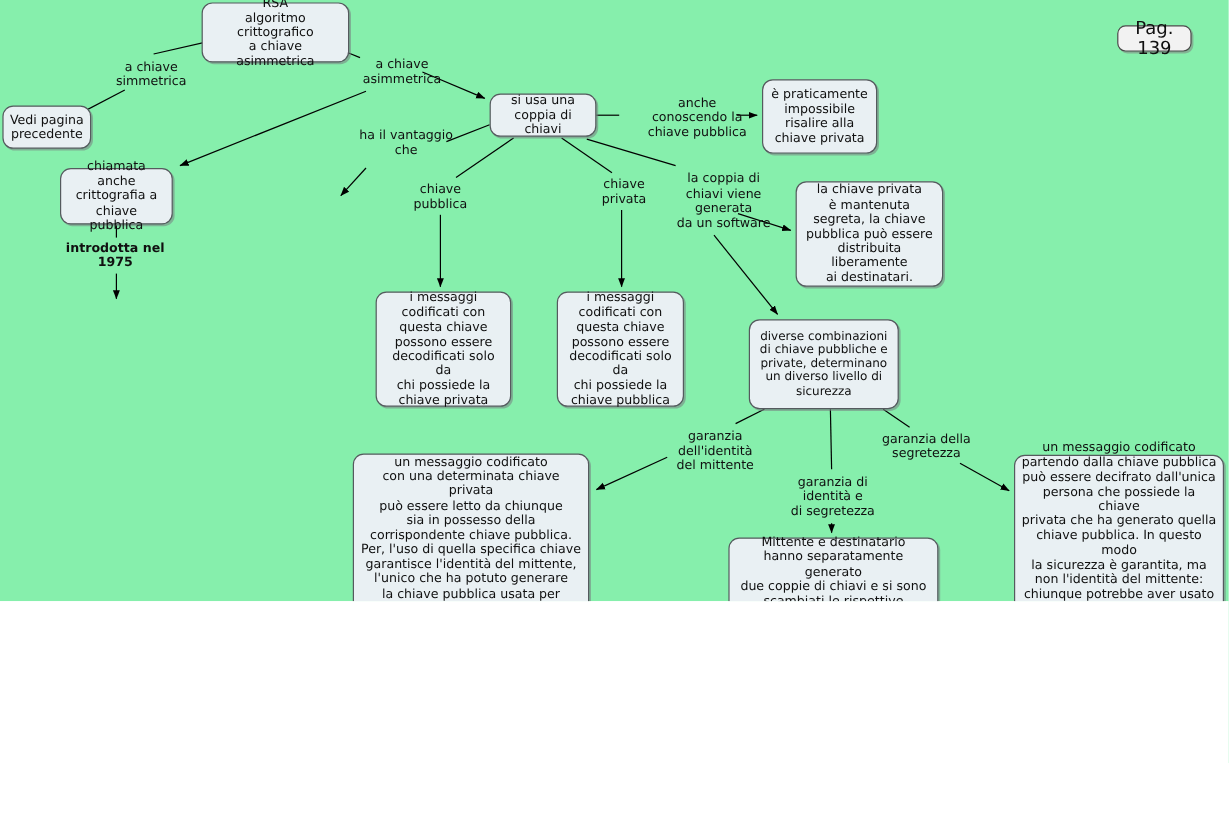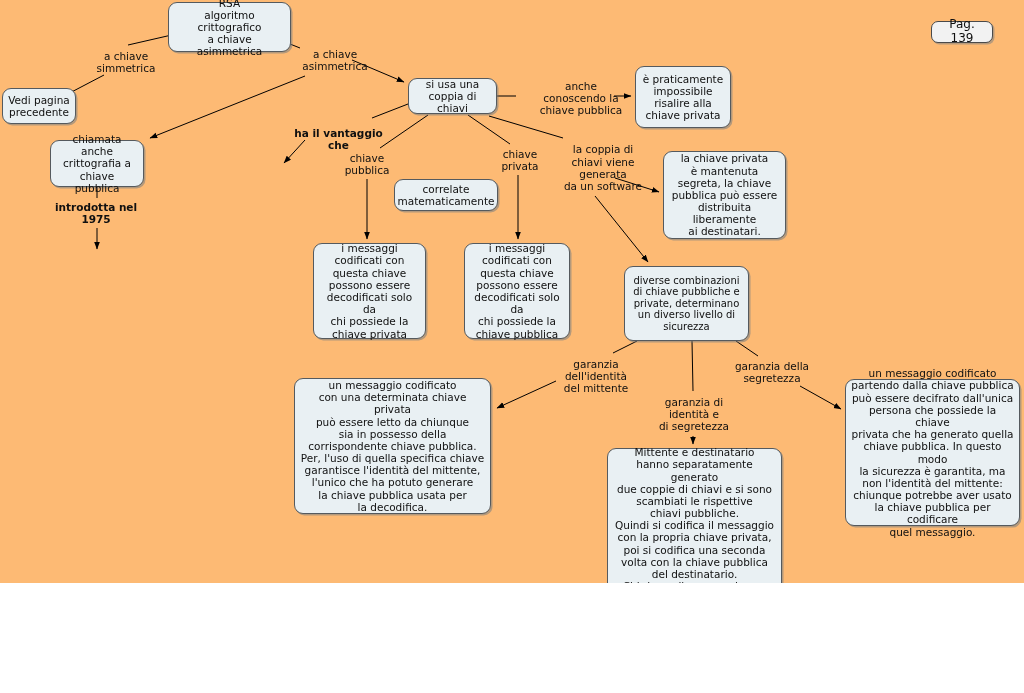--- a/index.html
+++ b/index.html
@@ -3,22 +3,22 @@
 <meta charset="utf-8">
 <style>
   html, body {
     margin: 0;
     padding: 0;
     background: #ffffff;
   }
   #canvas {
     position: relative;
     width: 1024px;
-    height: 583px;
-    background: #fdba74;
+    height: 501px;
+    background: #86efac;
     font-family: "DejaVu Sans", "Liberation Sans", sans-serif;
     overflow: hidden;
   }
   svg.edges {
     position: absolute;
     left: 0;
     top: 0;
     width: 1024px;
     height: 693px;
     pointer-events: none;
@@ -150,22 +150,20 @@
   <div class="node" style="left:635px;top:66px;width:96px;height:62px;font-size:10.5px;">è praticamente
 impossibile
 risalire alla
 chiave privata</div>
   <div class="node" style="left:663px;top:151px;width:123px;height:88px;font-size:10.5px;">la chiave privata
 è mantenuta
 segreta, la chiave
 pubblica può essere
 distribuita liberamente
 ai destinatari.</div>
-  <div class="node" style="left:394px;top:179px;width:104px;height:32px;font-size:10.5px;">correlate
-matematicamente</div>
   <div class="node" style="left:313px;top:243px;width:113px;height:96px;font-size:10.5px;">i messaggi
 codificati con
 questa chiave
 possono essere
 decodificati solo da
 chi possiede la
 chiave privata</div>
   <div class="node" style="left:464px;top:243px;width:106px;height:96px;font-size:10.5px;">i messaggi
 codificati con
 questa chiave
@@ -212,27 +210,27 @@
 può essere decifrato dall'unica
 persona che possiede la chiave
 privata che ha generato quella
 chiave pubblica. In questo modo
 la sicurezza è garantita, ma
 non l'identità del mittente:
 chiunque potrebbe aver usato
 la chiave pubblica per codificare
 quel messaggio.</div>
 
-  <div class="node badge" style="left:931px;top:21px;width:62px;height:22px;font-size:12px;">Pag. 139</div>
+  <div class="node badge" style="left:931px;top:21px;width:62px;height:22px;font-size:15px;">Pag. 139</div>
 
   <div class="linklabel" style="left:85px;top:48px;width:82px;height:28px;font-size:10.5px;">a chiave
 simmetrica</div>
   <div class="linklabel" style="left:294px;top:46px;width:82px;height:28px;font-size:10.5px;">a chiave
 asimmetrica</div>
-  <div class="linklabel" style="left:290px;top:125px;width:97px;height:28px;font-size:10.5px;font-weight:bold;">ha il vantaggio
+  <div class="linklabel" style="left:290px;top:105px;width:97px;height:28px;font-size:10.5px;">ha il vantaggio
 che</div>
   <div class="linklabel" style="left:48px;top:199px;width:96px;height:28px;font-size:10.5px;font-weight:bold;">introdotta nel
 1975</div>
   <div class="linklabel" style="left:337px;top:150px;width:60px;height:28px;font-size:10.5px;">chiave
 pubblica</div>
   <div class="linklabel" style="left:492px;top:146px;width:56px;height:28px;font-size:10.5px;">chiave
 privata</div>
   <div class="linklabel" style="left:532px;top:77px;width:98px;height:42px;font-size:10.5px;">anche
 conoscendo la
 chiave pubblica</div>

